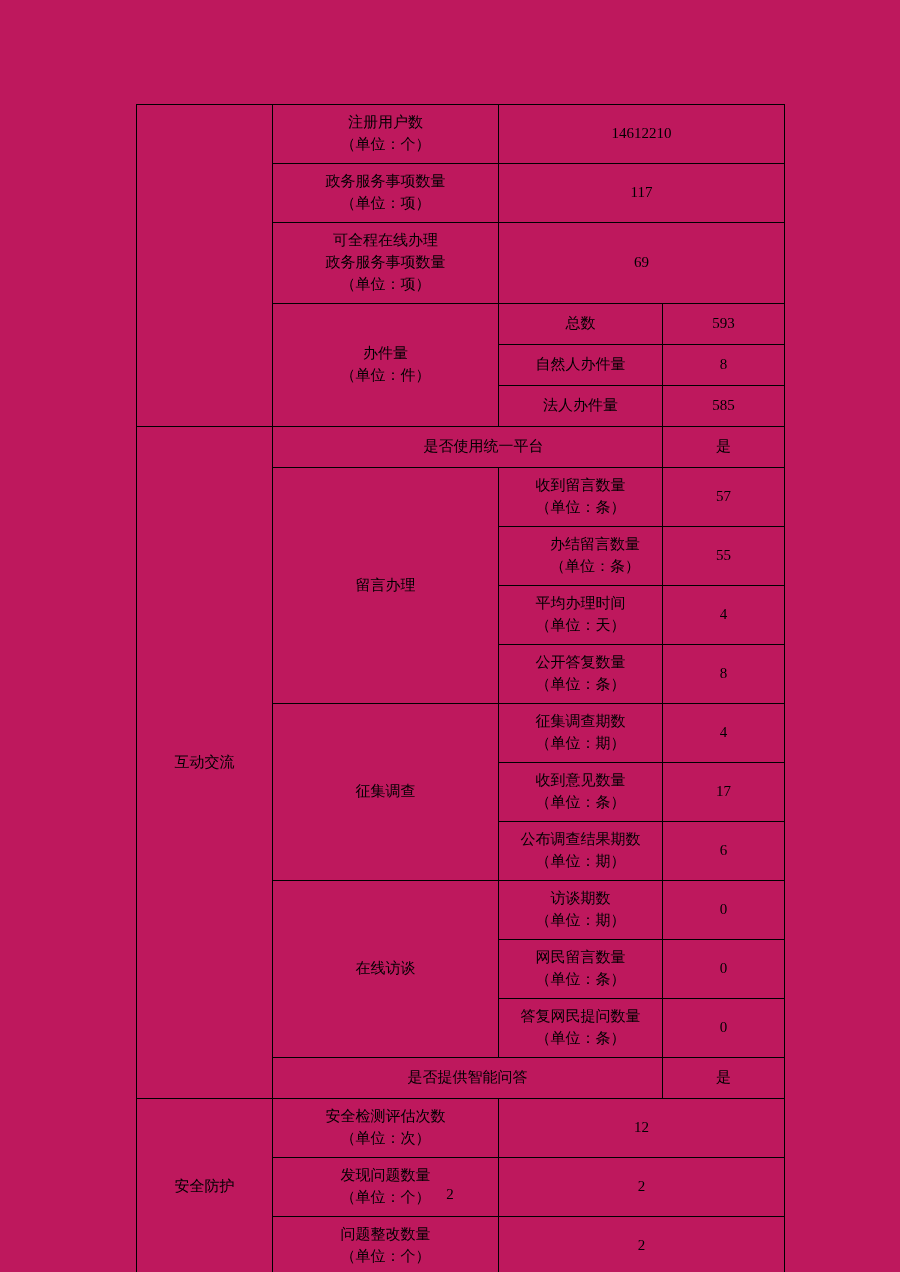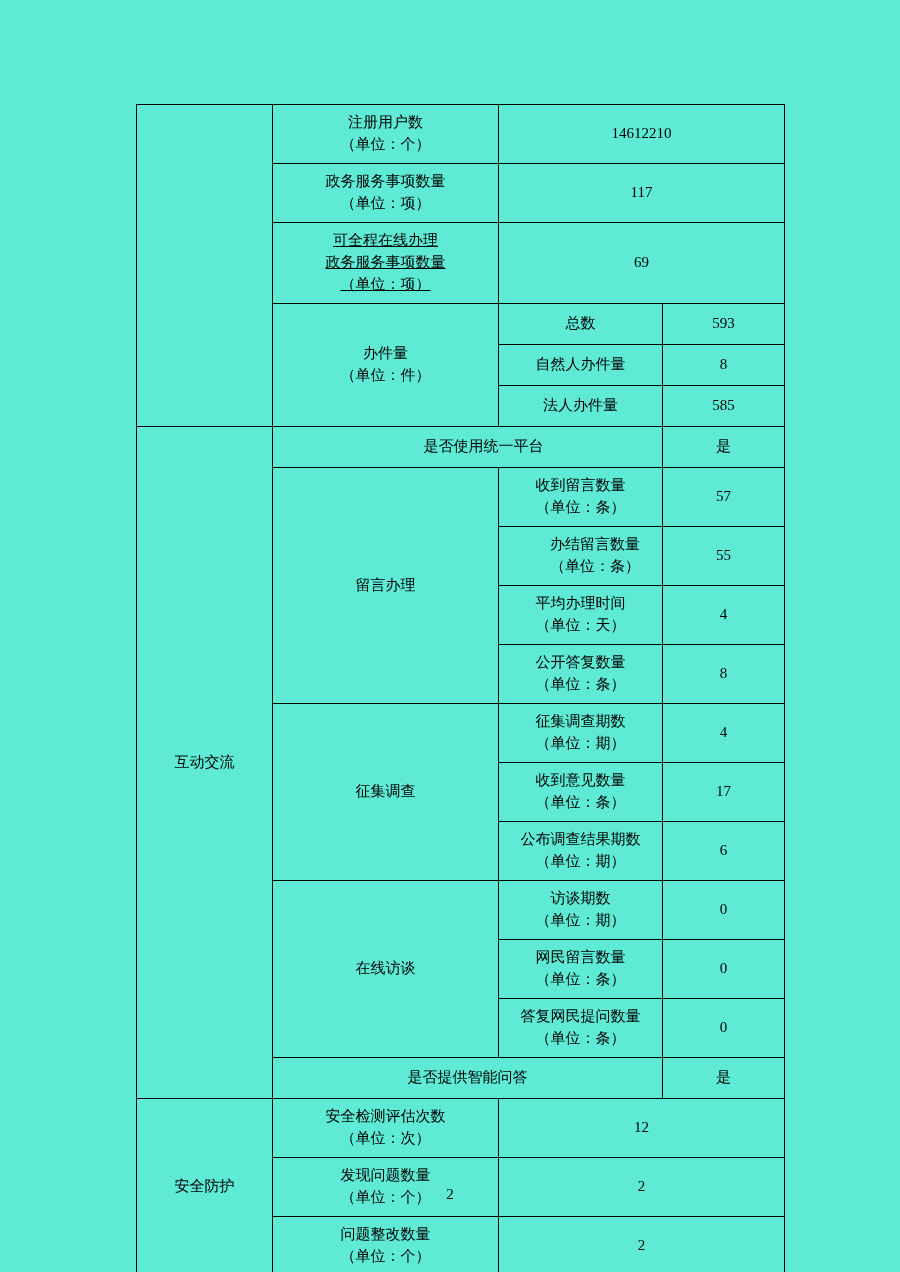--- a/index.html
+++ b/index.html
@@ -12,21 +12,21 @@
     height: 1272px;
     font-family: "Liberation Serif", "DejaVu Serif", serif;
     color: #000000;
     position: relative;
   }
   .page {
     position: absolute;
     left: 0; top: 0;
     width: 900px;
     height: 1272px;
-    background: #5eead4;
+    background: #be185d;
   }
   .table-wrap {
     position: absolute;
     left: 136px;
     top: 104px;
     width: 648px;
   }
   table.doc-table {
     border-collapse: collapse;
     width: 648px;
@@ -87,21 +87,21 @@
 
         <tr>
           <td style="height:52px;">
             <span class="cell-line">政务服务事项数量</span>
             <span class="unit">（单位：项）</span>
           </td>
           <td colspan="2" class="num">117</td>
         </tr>
 
         <tr>
-          <td style="height:74px;text-decoration:underline;">
+          <td style="height:74px;">
             <span class="cell-line">可全程在线办理</span>
             <span class="cell-line">政务服务事项数量</span>
             <span class="unit">（单位：项）</span>
           </td>
           <td colspan="2" class="num">69</td>
         </tr>
 
         <tr>
           <td rowspan="3">
             <span class="cell-line">办件量</span>

